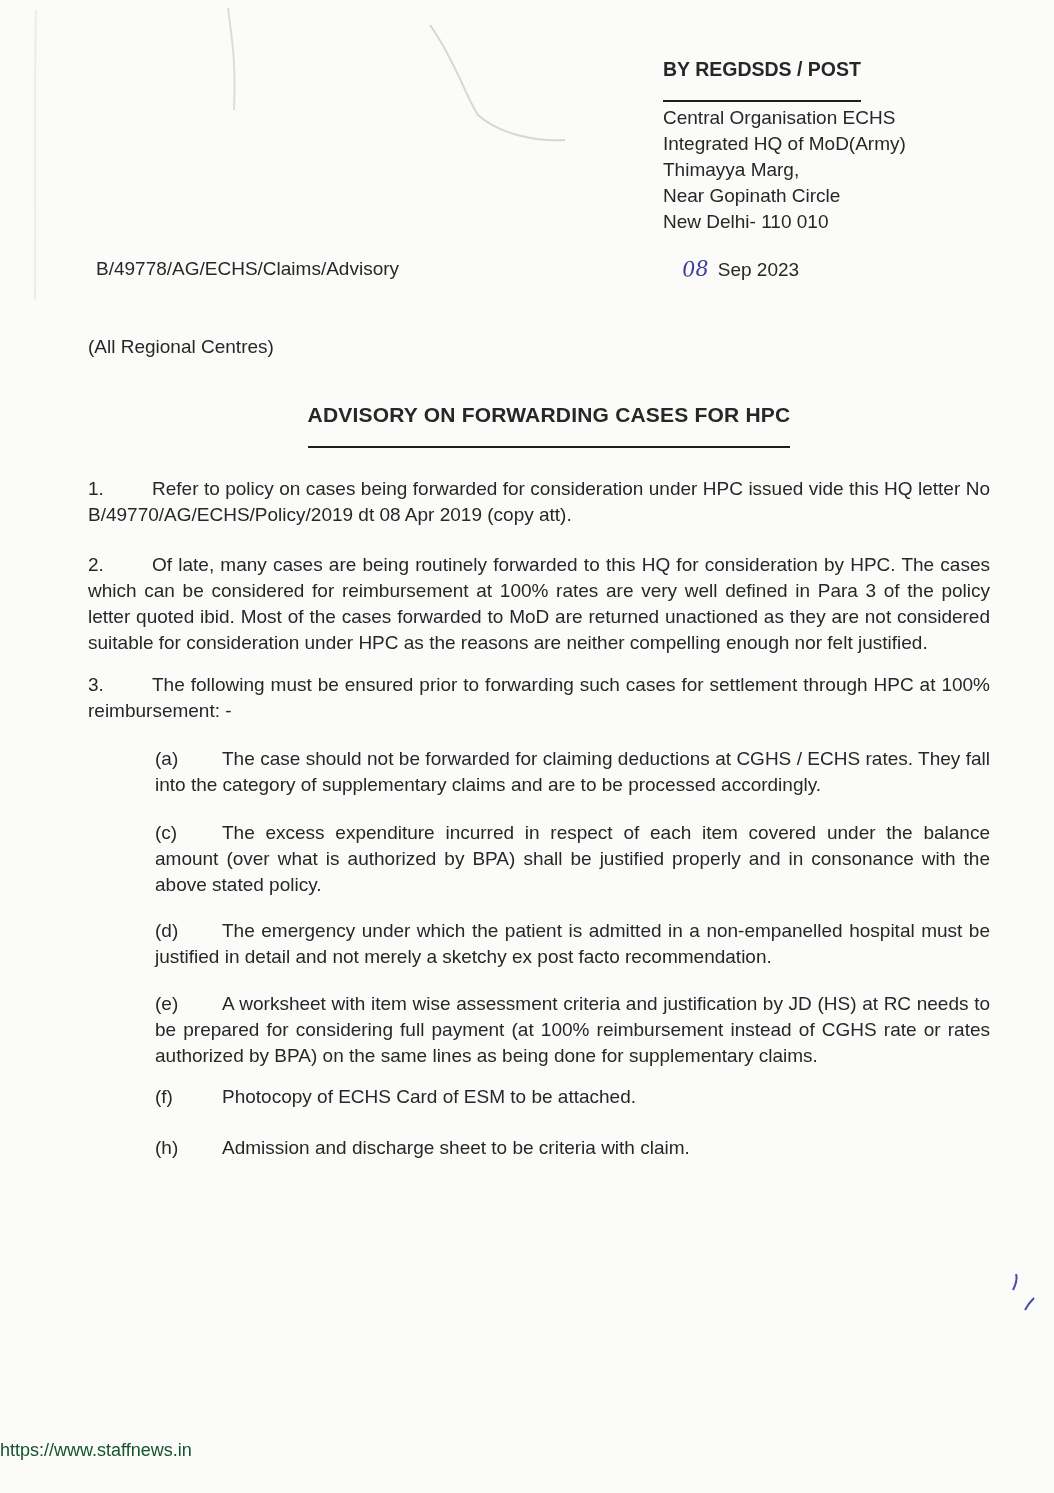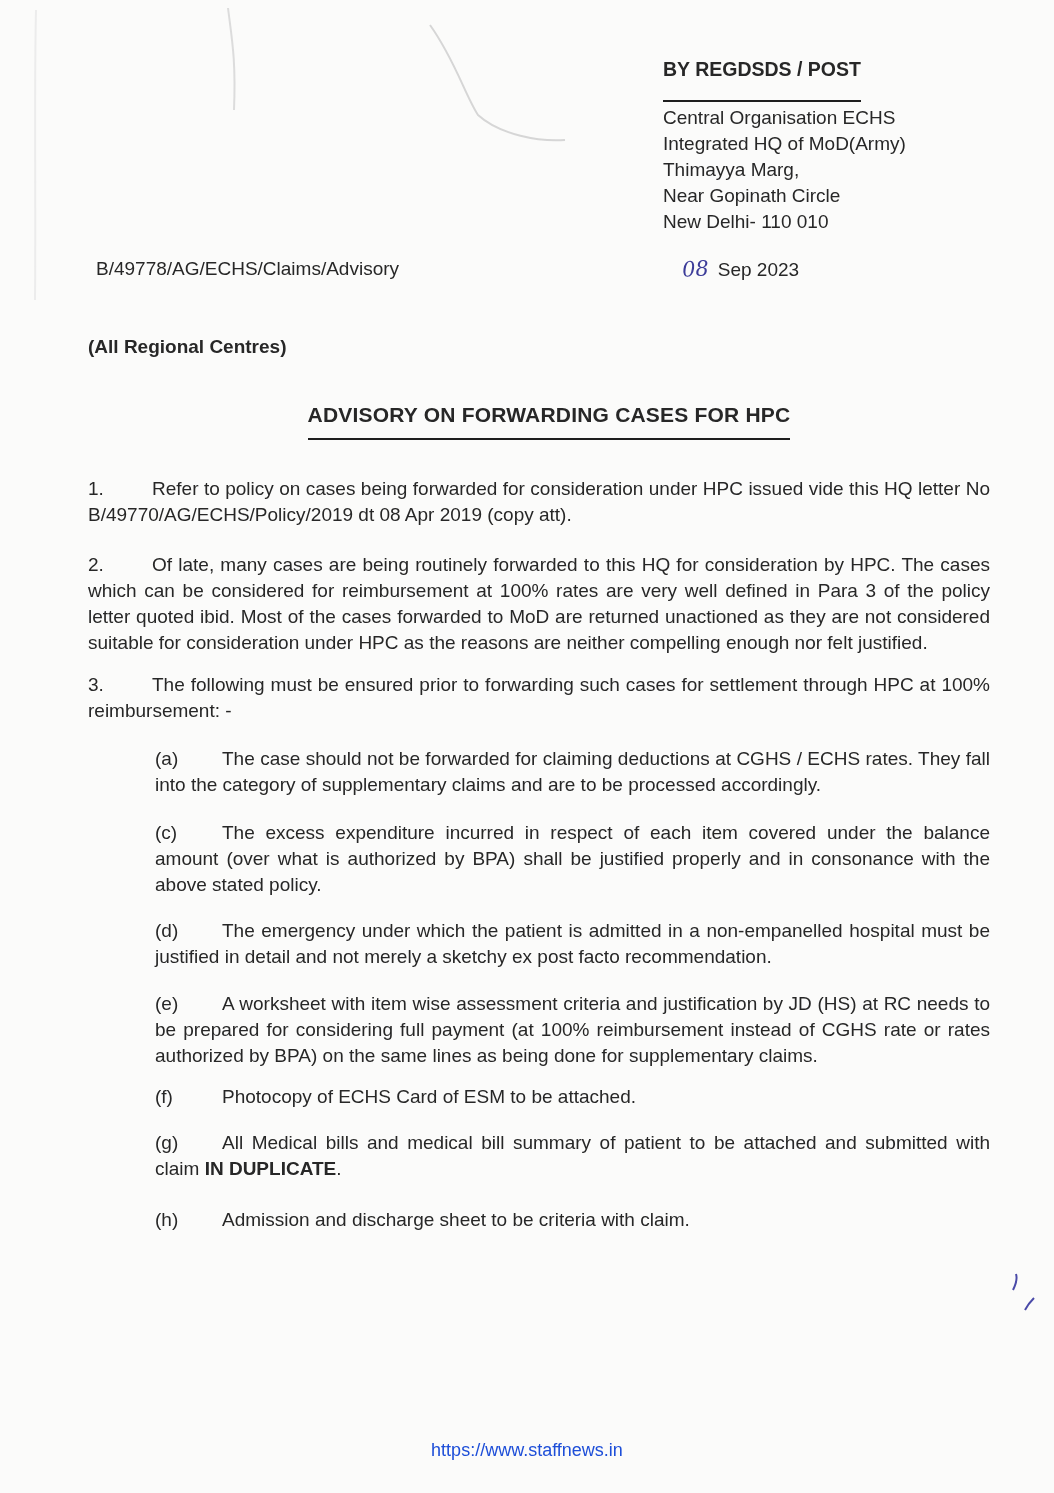--- a/index.html
+++ b/index.html
@@ -35,46 +35,46 @@
   .handwritten {
     color:#3c3c99;
     font-family:"DejaVu Serif", serif;
     font-style:italic;
     font-size:21px;
     display:inline-block;
     transform:rotate(-3deg);
     margin-right:9px;
   }
 
-  .addressee { margin:52px 64px 0 88px;font-weight:bold; }
+  .addressee { margin:52px 64px 0 88px; }
 
   .title-wrap { text-align:center; margin-top:42px; height:30px; }
   .title {
     font-weight:bold;
     font-size:21px;
     letter-spacing:0.2px;
     border-bottom:2.5px solid #1e1e1e;
-    padding-bottom:12px;
+    padding-bottom:20px;
     margin-left:44px;
   }
 
   .para { margin:0 64px 0 88px; text-align:justify; }
   .plabel { display:inline-block; }
   .para .plabel { width:64px; }
   .sub { margin-left:155px; }
   .sub .plabel { width:67px; }
   b { font-weight:bold; }
 
   .mt44{margin-top:44px} .mt24{margin-top:24px} .mt16{margin-top:16px}
   .mt22{margin-top:22px} .mt21{margin-top:21px} .mt20{margin-top:20px}
   .mt15{margin-top:15px} .mt25{margin-top:25px}
 
   .footer {
     position:absolute; top:1437px; left:0; width:100%;
-    text-align:center; font-size:18px; color:#1d4ed8;
+    font-size:18px; color:#14532d;
   }
 </style>
 </head>
 <body>
 
 <div class="page">
 
   <svg class="artifact-svg" width="1054" height="320" viewBox="0 0 1054 320">
     <path d="M228 8 C232 40, 236 60, 234 110" stroke="#dcdcdc" stroke-width="2" fill="none"></path>
     <path d="M430 25 C455 60, 465 95, 478 115 C500 135, 540 142, 565 140" stroke="#d6d6d6" stroke-width="2" fill="none"></path>
@@ -120,19 +120,18 @@
 
 
   <p class="para sub mt22"><span class="plabel">(c)</span><span>The excess expenditure incurred in respect of each item covered under the balance amount (over what is authorized by BPA) shall be justified properly and in consonance with the above stated policy.</span></p>
 
   <p class="para sub mt20"><span class="plabel">(d)</span><span>The emergency under which the patient is admitted in a non-empanelled hospital must be justified in detail and not merely a sketchy ex post facto recommendation.</span></p>
 
   <p class="para sub mt21"><span class="plabel">(e)</span><span>A worksheet with item wise assessment criteria and justification by JD (HS) at RC needs to be prepared for considering full payment (at 100% reimbursement instead of CGHS rate or rates authorized by BPA) on the same lines as being done for supplementary claims.</span></p>
 
   <p class="para sub mt15"><span class="plabel">(f)</span><span>Photocopy of ECHS Card of ESM to be attached.</span></p>
 
-  <p class="para sub mt20"><span class="plabel">(g)</span><span>All Medical bills and medical bill summary of patient to be attached and submitted with claim </span><b>IN DUPLICATE</b><span>.</span></p>
 
   <p class="para sub mt25"><span class="plabel">(h)</span><span>Admission and discharge sheet to be criteria with claim.</span></p>
 
   <div class="footer">https://www.staffnews.in</div>
 
 </div>
 
 </body></html>

